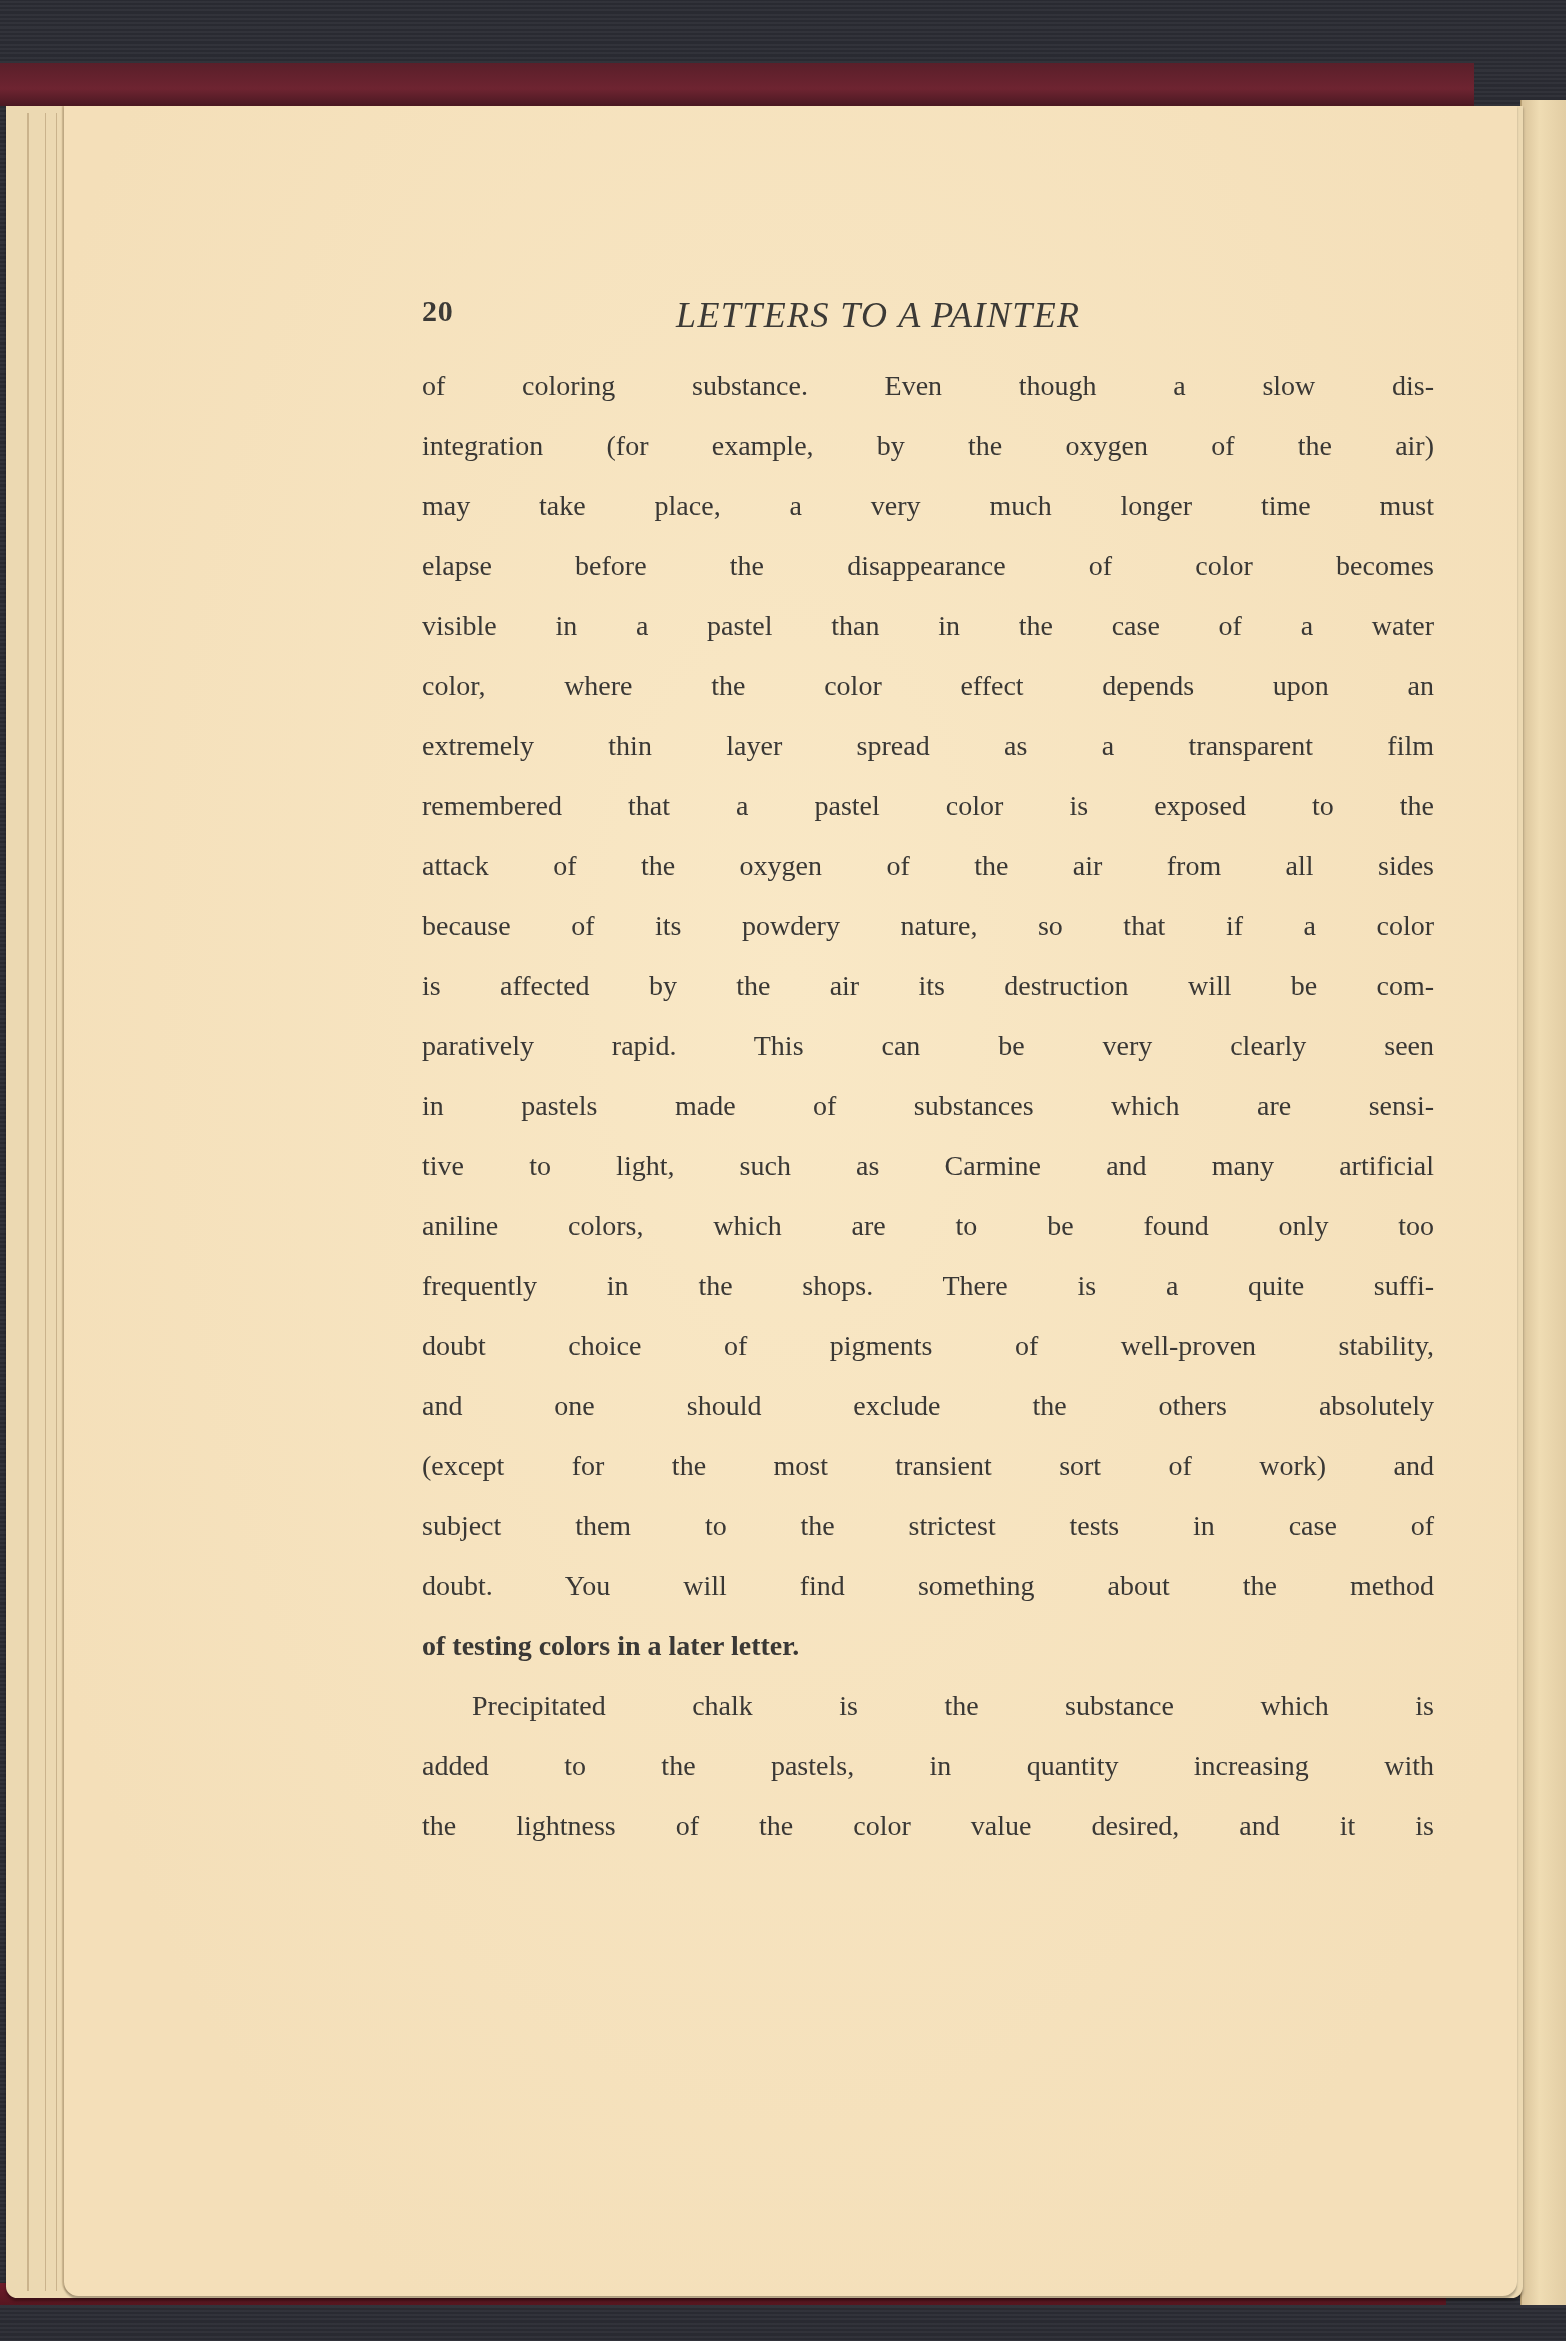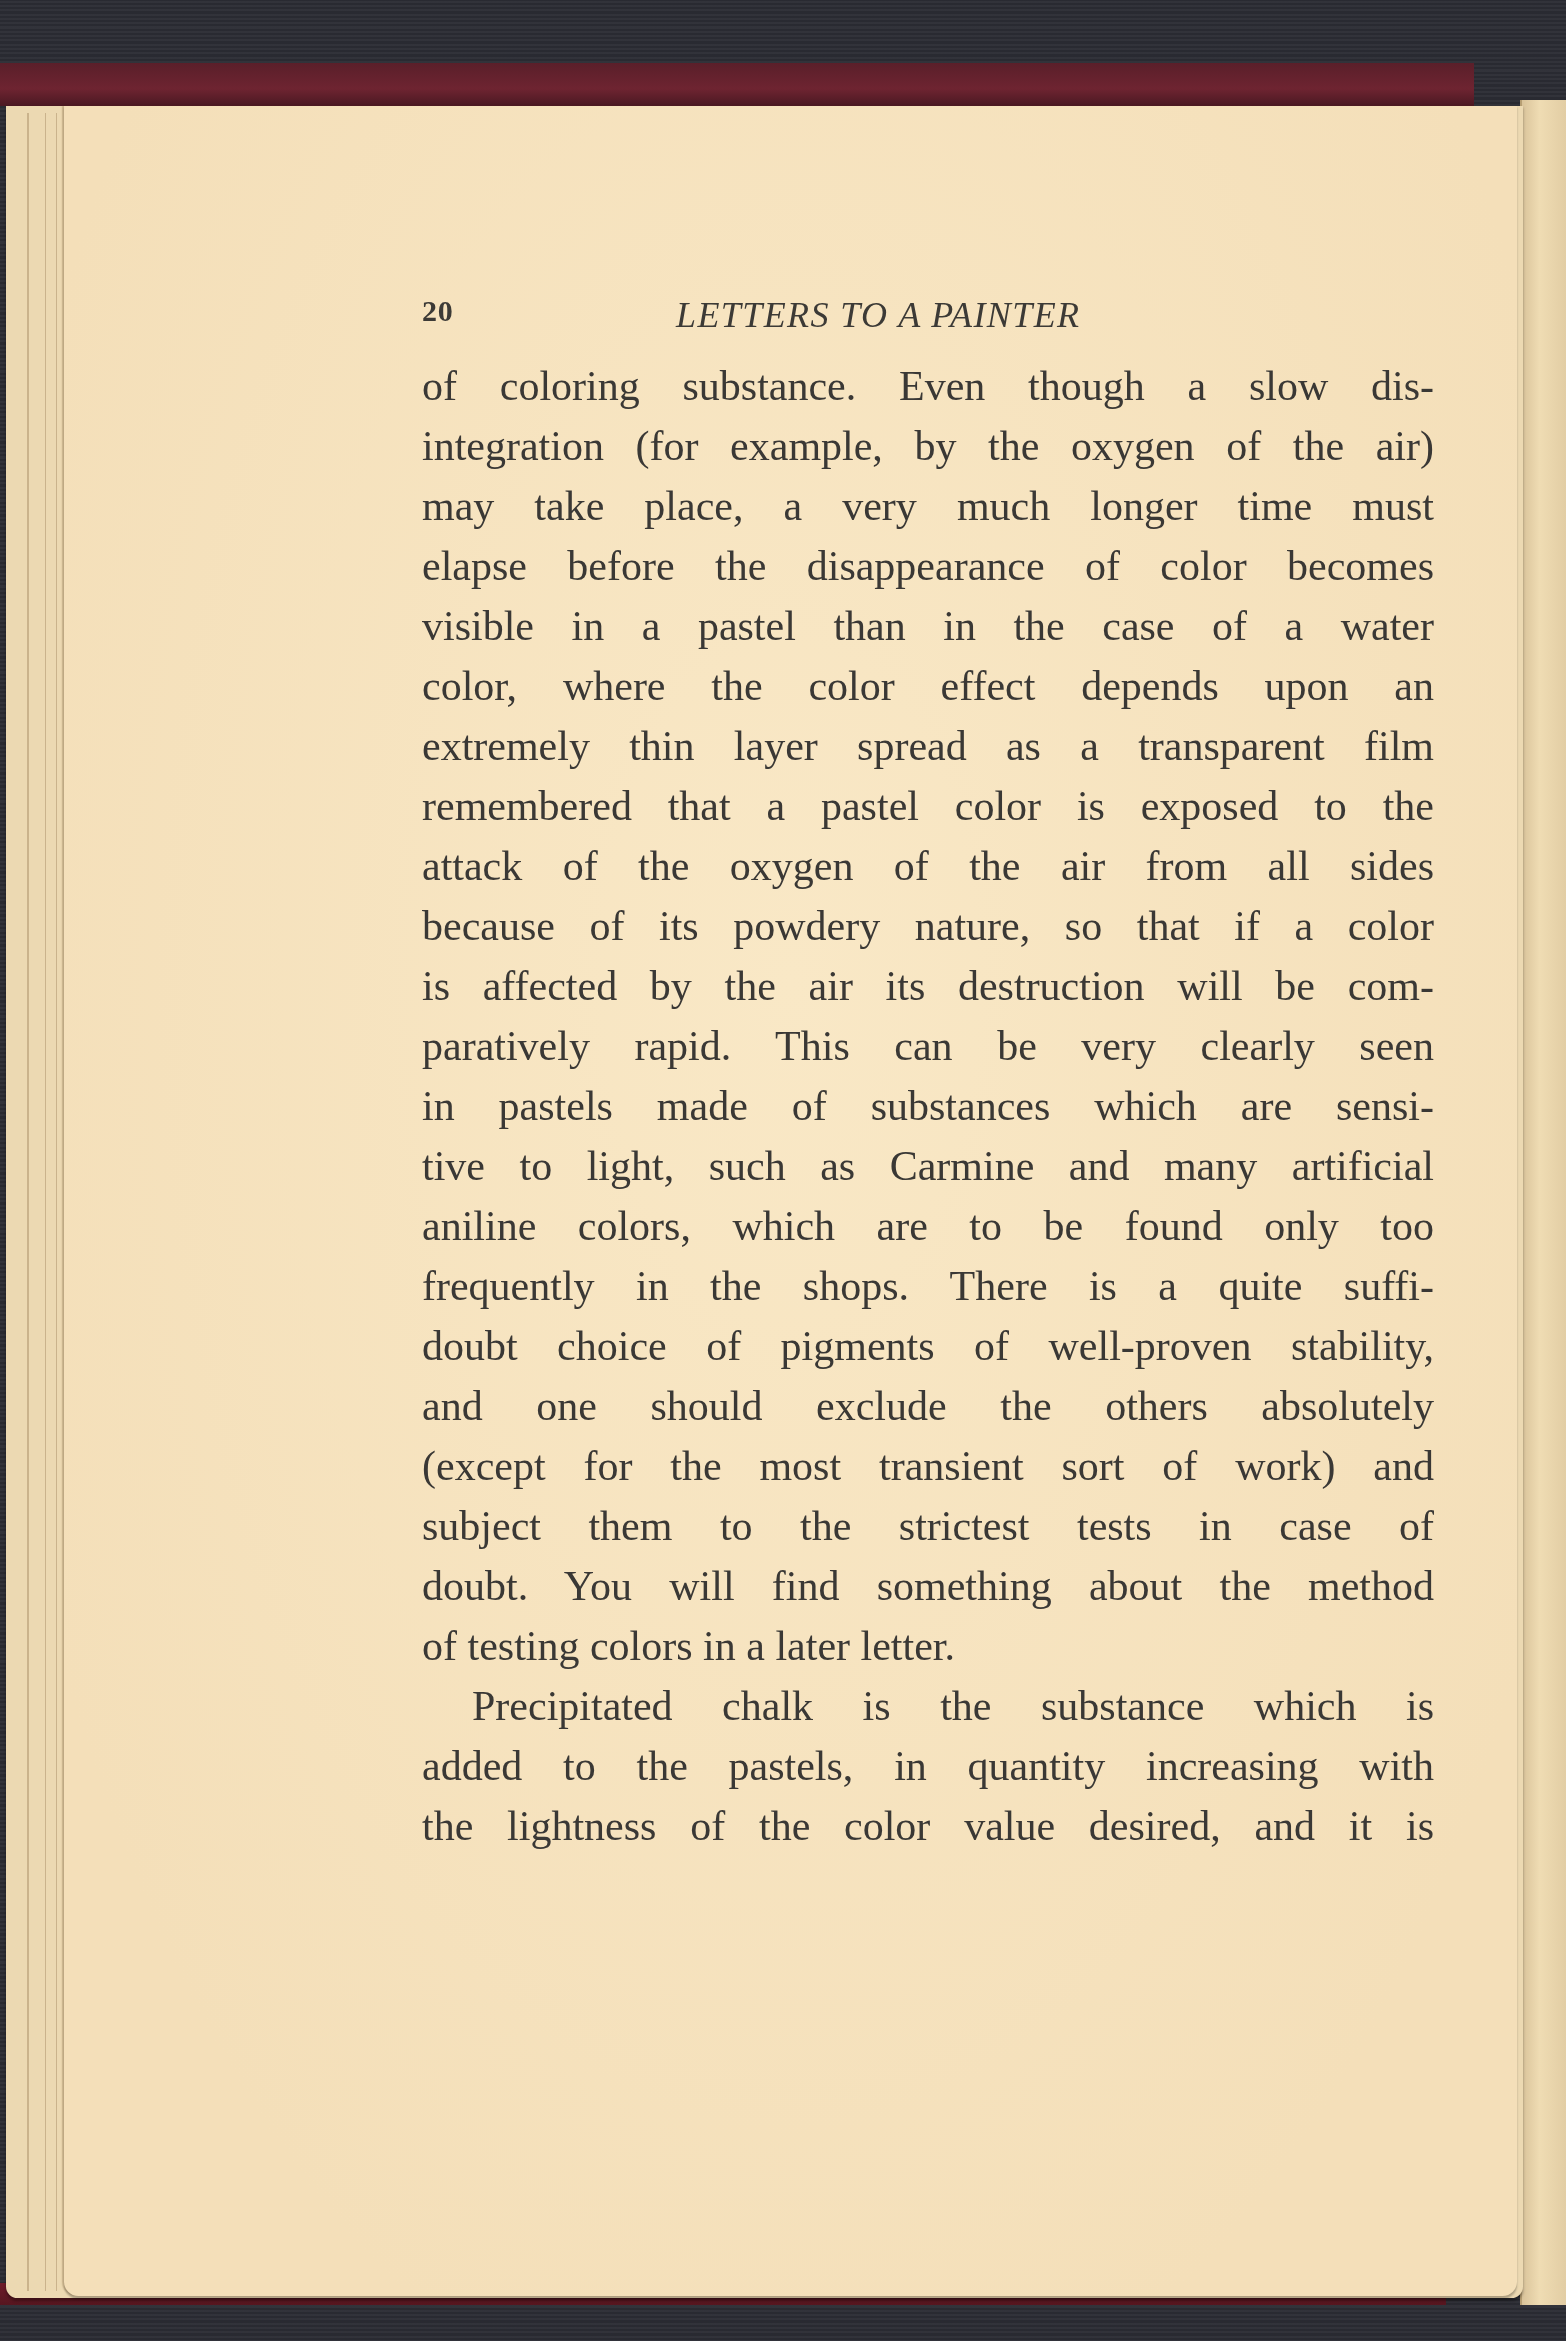--- a/index.html
+++ b/index.html
@@ -43,27 +43,27 @@
     margin-top:16px;
   }
   .page-number {
     position:absolute; left:0; top:0; font-size:30px; font-weight:bold; letter-spacing:0.7px;
   }
   .book-title {
     position:absolute; left:254px; top:0; font-size:36px; letter-spacing:1.4px;font-style:italic;
   }
   .body-text {
     position:absolute; left:422px; top:356px; width:1012px;
-    color:#3a3835; font-size:42px; line-height:60px;
+    color:#3a3835; font-size:28px; line-height:60px;
   }
   .line {
     display:block; white-space:nowrap; text-align:justify; text-align-last:justify;
     height:60px; overflow:visible;
   }
-  .line.last { text-align-last:left; }
+  .line.last { text-align-last:left;font-weight:bold; }
   .line.indent { padding-left:50px; }
 </style>
 </head>
 <body>
 
 <div class="cover-band-top"></div>
 <div class="cover-band-bottom"></div>
 <div class="right-page-edge"></div>
 
 <div class="page-stack">

